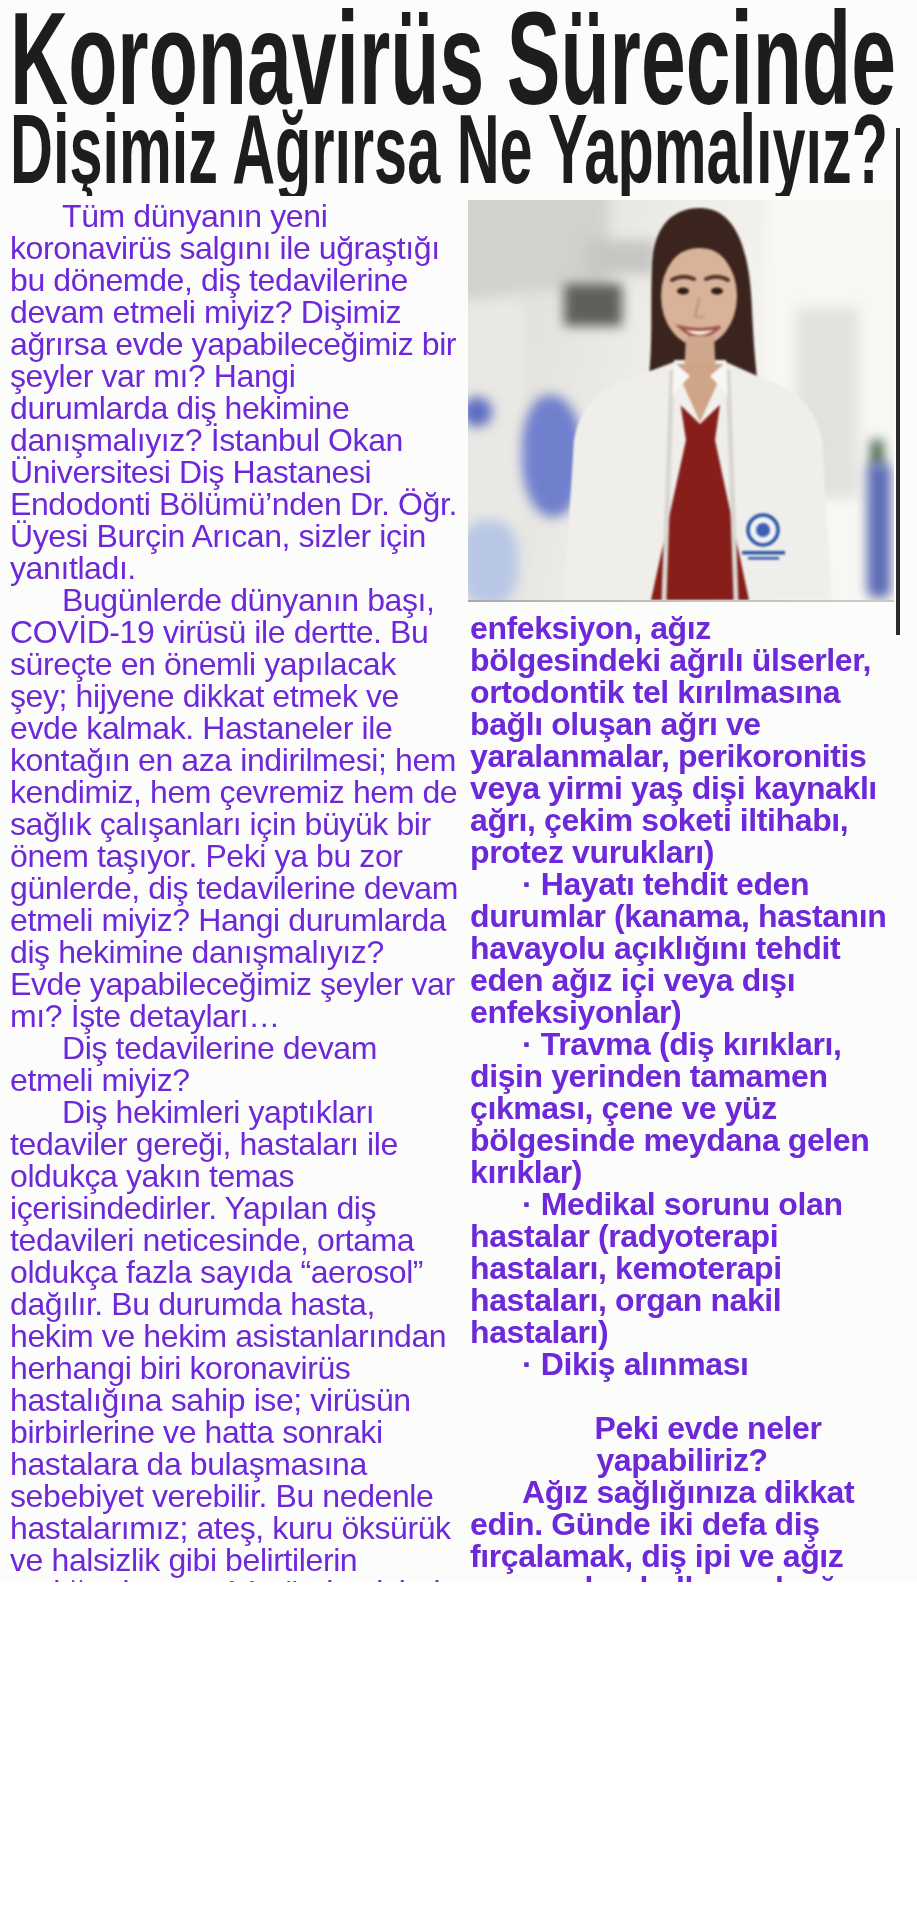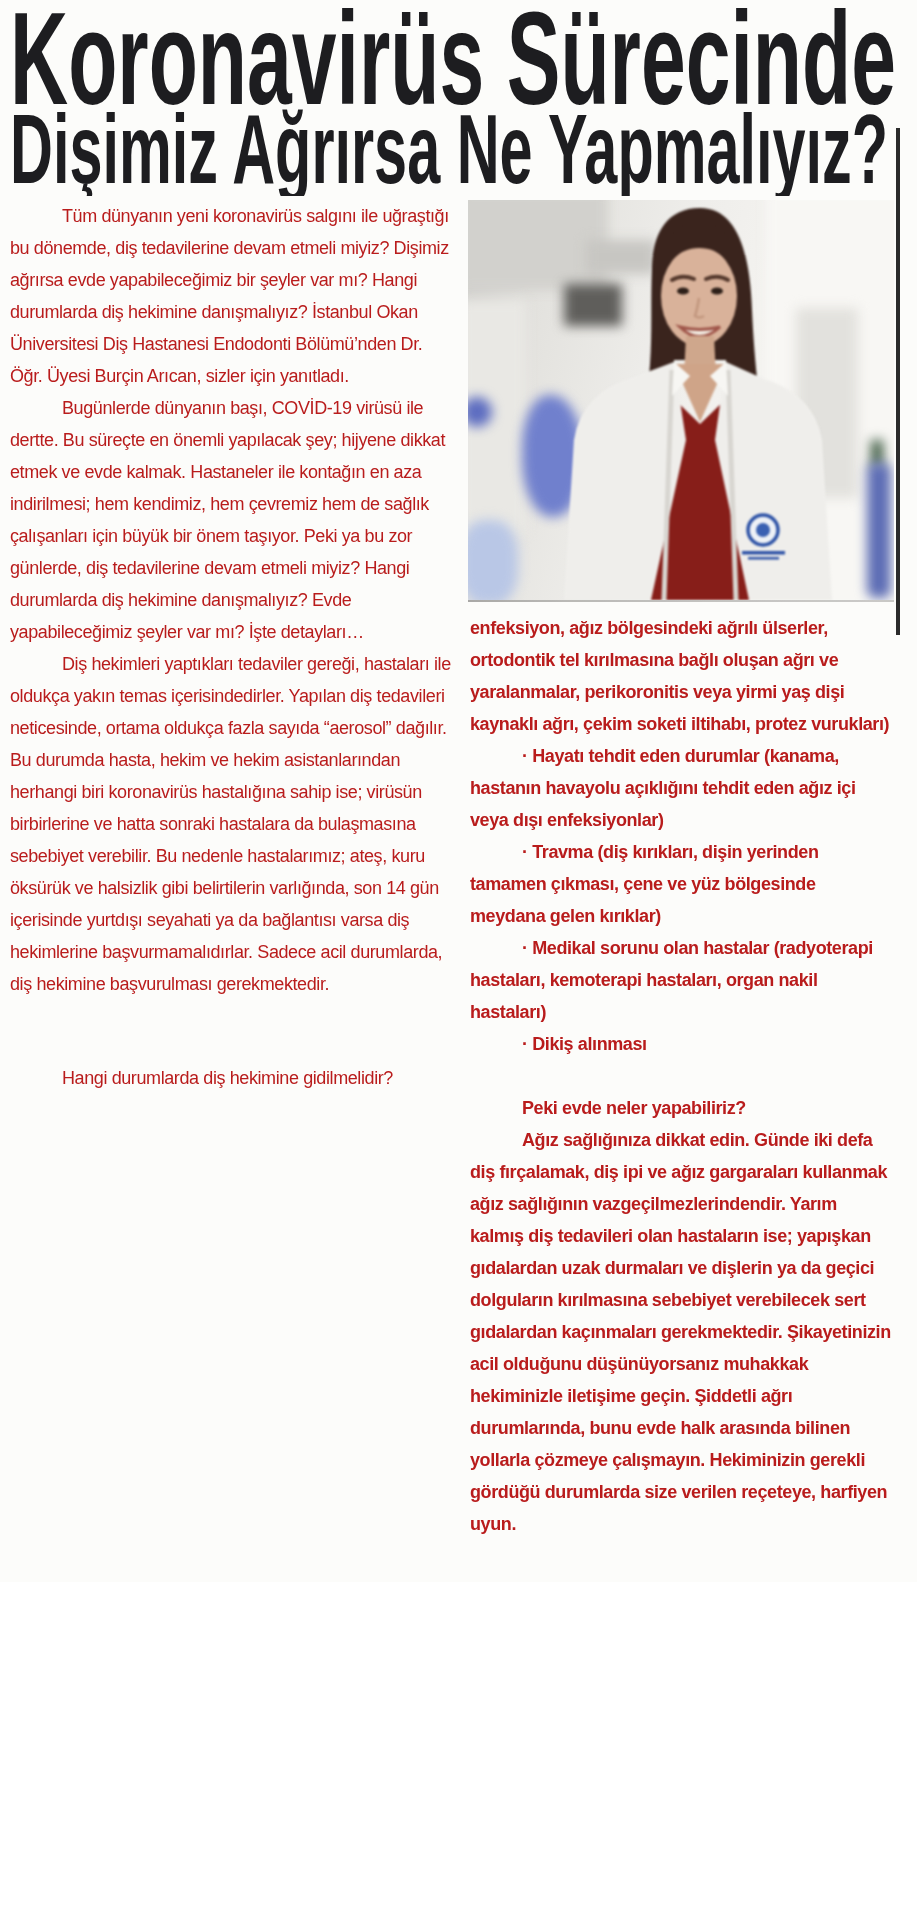--- a/index.html
+++ b/index.html
@@ -13,26 +13,26 @@
   .hl1 { font-family:"Liberation Sans", sans-serif; font-weight:700; font-size:131px; fill:#1d1d20; }
   .hl2 { font-family:"Liberation Sans", sans-serif; font-weight:700; font-size:99px; fill:#1d1d20; }
   
   .vrule { position:absolute; left:896px; top:128px; width:4px; height:507px; background:#2b2b2b; }
   
   .col { position:absolute; }
   .col-left  { left:10px;  top:200px; width:448px; }
   .col-right { left:470px; top:612px; width:424px;font-weight:bold; }
   .col p {
     margin:0; text-indent:52px;
-    font-size:18px; line-height:32px; letter-spacing:-0.4px;
-    color:#b91c1c;
+    font-size:32px; line-height:32px; letter-spacing:-0.4px;
+    color:#6d28d9;
   }
   .col p.no-indent { text-indent:0; }
   .col-left  p.gap-before { margin-top:62px; }
-  .col-right p.gap-before { margin-top:32px; }
+  .col-right p.gap-before { margin-top:32px;text-align:center; }
   
   .photo {
     position:absolute; left:468px; top:200px; width:426px; height:400px;
     overflow:hidden;
     background:linear-gradient(105deg,#cfcecb 0%,#e3e2de 18%,#efeeeb 45%,#f7f6f3 75%,#eeede9 100%);
     border-bottom:2px solid rgba(0,0,0,0.18);
   }
   .photo .blob { position:absolute; filter:blur(6px); }
   .b-corner      { left:-10px; top:-10px;  width:150px; height:100px; background:#d2d1cd; }
   .b-cabinet     { left:-8px;  top:100px;  width:66px;  height:235px; background:#e9e8e4; }
@@ -108,20 +108,21 @@
       <circle cx="295" cy="330" r="15" fill="#eef1f6" stroke="#2d52a6" stroke-width="3.5"></circle>
       <circle cx="295" cy="330" r="7" fill="#3a60b2"></circle>
       <rect x="274" y="351" width="43" height="3.5" fill="#2d52a6"></rect>
       <rect x="280" y="357" width="31" height="2.5" fill="#2d52a6"></rect>
     </svg>
   </div>
 
   <div class="col col-left">
       <p>Tüm dünyanın yeni koronavirüs salgını ile uğraştığı bu dönemde, diş tedavilerine devam etmeli miyiz? Dişimiz ağrırsa evde yapabileceğimiz bir şeyler var mı? Hangi durumlarda diş hekimine danışmalıyız? İstanbul Okan Üniversitesi Diş Hastanesi Endodonti Bölümü’nden Dr. Öğr. Üyesi Burçin Arıcan, sizler için yanıtladı.</p>
       <p>Bugünlerde dünyanın başı, COVİD-19 virüsü ile dertte. Bu süreçte en önemli yapılacak şey; hijyene dikkat etmek ve evde kalmak. Hastaneler ile kontağın en aza indirilmesi; hem kendimiz, hem çevremiz hem de sağlık çalışanları için büyük bir önem taşıyor. Peki ya bu zor günlerde, diş tedavilerine devam etmeli miyiz? Hangi durumlarda diş hekimine danışmalıyız? Evde yapabileceğimiz şeyler var mı? İşte detayları…</p>
+      <p>Diş tedavilerine devam etmeli miyiz?</p>
       <p>Diş hekimleri yaptıkları tedaviler gereği, hastaları ile oldukça yakın temas içerisindedirler. Yapılan diş tedavileri neticesinde, ortama oldukça fazla sayıda “aerosol” dağılır. Bu durumda hasta, hekim ve hekim asistanlarından herhangi biri koronavirüs hastalığına sahip ise; virüsün birbirlerine ve hatta sonraki hastalara da bulaşmasına sebebiyet verebilir. Bu nedenle hastalarımız; ateş, kuru öksürük ve halsizlik gibi belirtilerin varlığında, son 14 gün içerisinde yurtdışı seyahati ya da bağlantısı varsa diş hekimlerine başvurmamalıdırlar. Sadece acil durumlarda, diş hekimine başvurulması gerekmektedir.</p>
       <p class="gap-before">Hangi durumlarda diş hekimine gidilmelidir?</p>
     </div>
   <div class="col col-right">
       <p class="no-indent">enfeksiyon, ağız bölgesindeki ağrılı ülserler, ortodontik tel kırılmasına bağlı oluşan ağrı ve yaralanmalar, perikoronitis veya yirmi yaş dişi kaynaklı ağrı, çekim soketi iltihabı, protez vurukları)</p>
       <p>· Hayatı tehdit eden durumlar (kanama, hastanın havayolu açıklığını tehdit eden ağız içi veya dışı enfeksiyonlar)</p>
       <p>· Travma (diş kırıkları, dişin yerinden tamamen çıkması, çene ve yüz bölgesinde meydana gelen kırıklar)</p>
       <p>· Medikal sorunu olan hastalar (radyoterapi hastaları, kemoterapi hastaları, organ nakil hastaları)</p>
       <p>· Dikiş alınması</p>
       <p class="gap-before">Peki evde neler yapabiliriz?</p>

